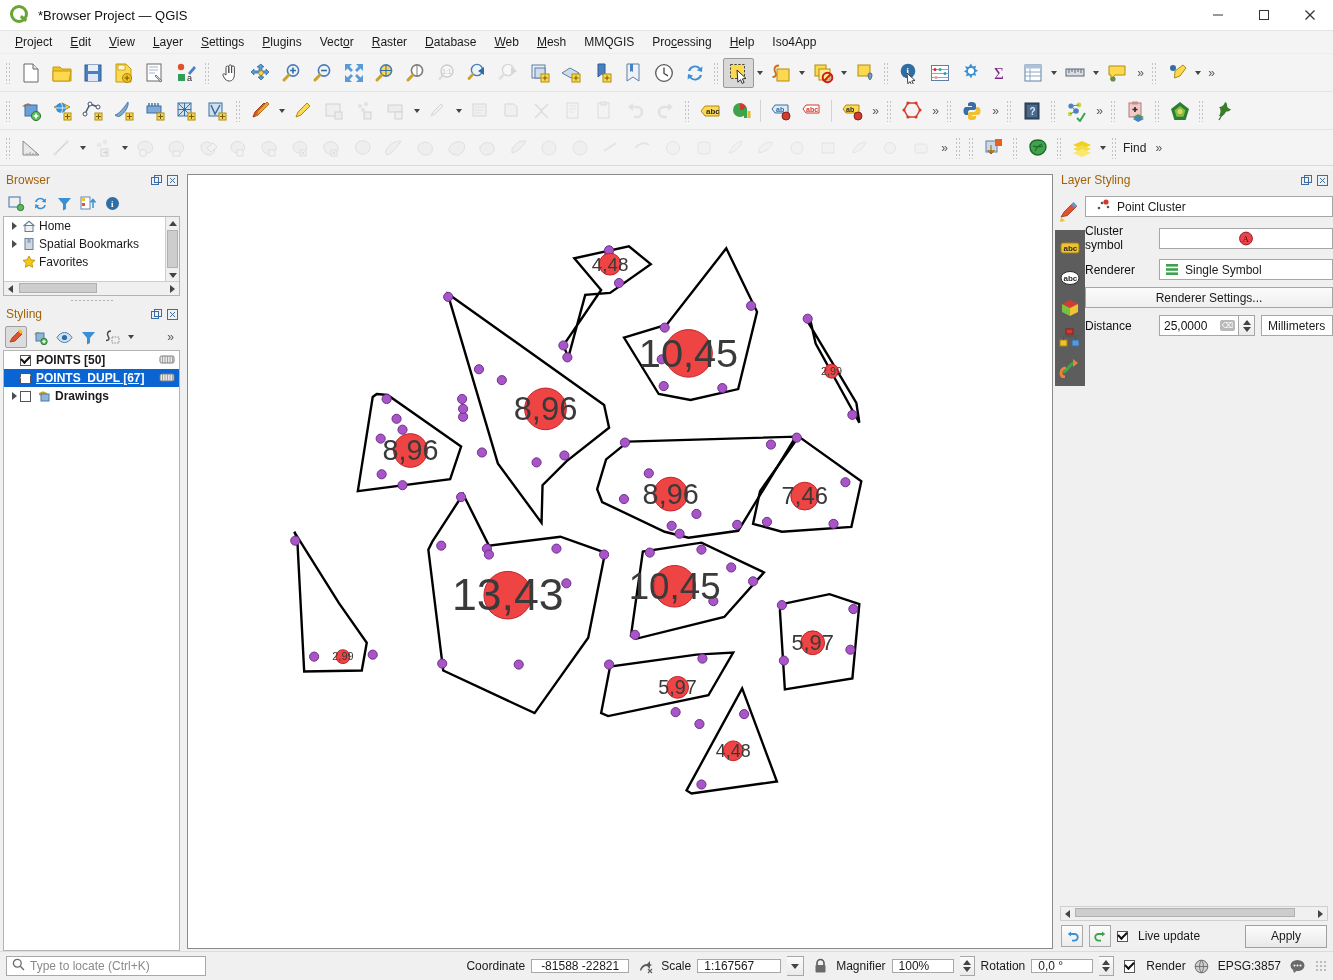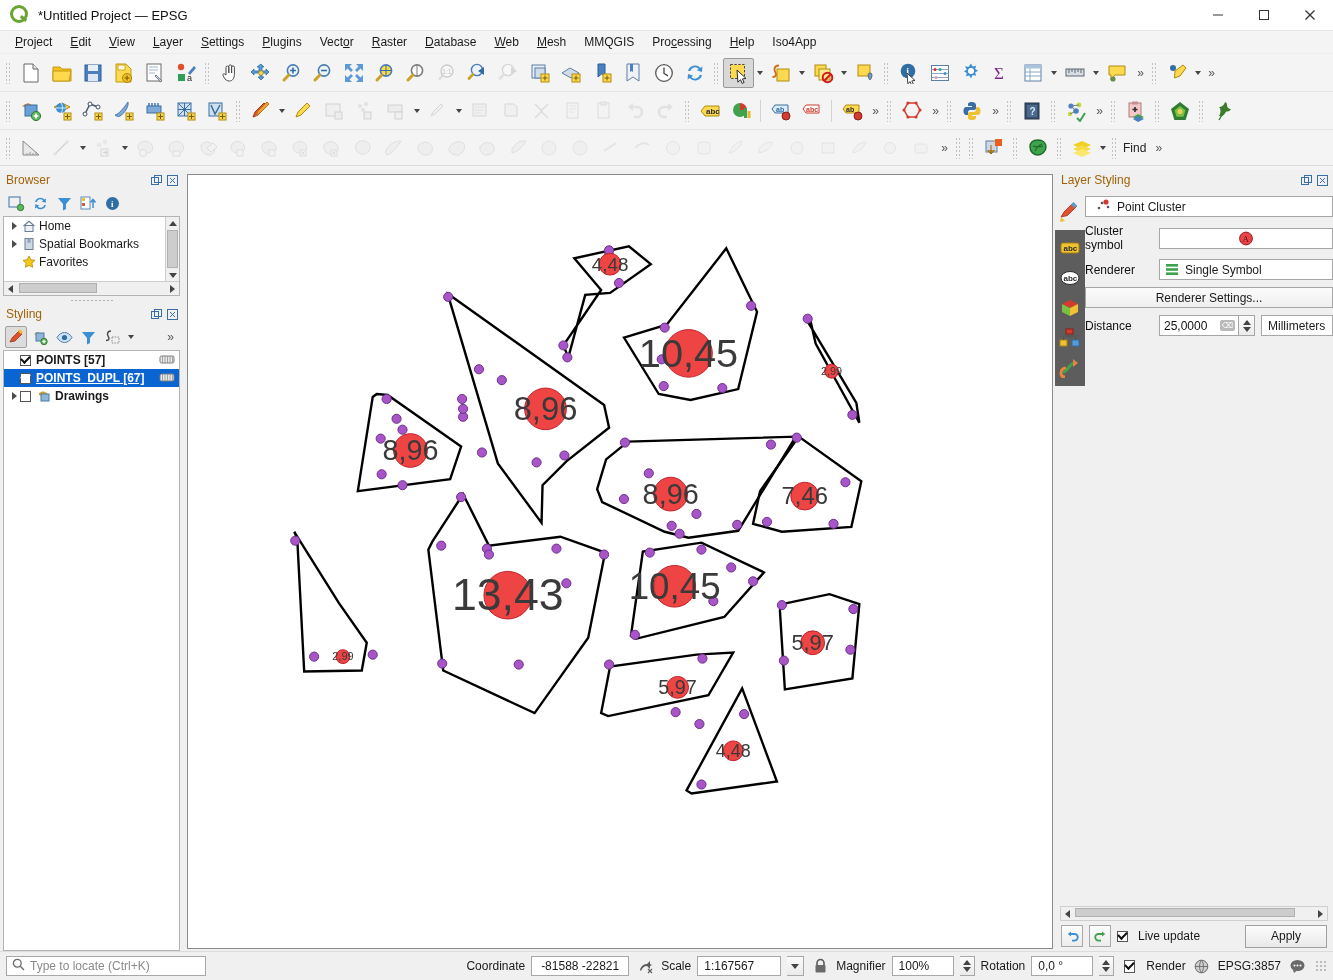--- a/index.html
+++ b/index.html
@@ -125,40 +125,40 @@
   .abtn{width:22px;height:22px;border:1px solid #a9a9a9;background:linear-gradient(#fcfcfc,#ececec);display:flex;align-items:center;justify-content:center;box-sizing:border-box;}
   .lu{display:flex;align-items:center;gap:5px;font-size:12px;}
   .applybtn{margin-left:auto;width:82px;height:23px;border:1px solid #a0a0a0;background:linear-gradient(#fcfcfc,#e9e9e9);display:flex;align-items:center;justify-content:center;font-size:12px;box-sizing:border-box;}
 
   
   .statusbar{flex:0 0 28px;height:28px;background:#f0f0f0;border-top:1px solid #dcdcdc;display:flex;align-items:center;padding:0 6px;gap:6px;}
   .locator{width:200px;height:20px;background:#fff;border:1px solid #a8a8a8;display:flex;align-items:center;padding-left:5px;box-sizing:border-box;gap:5px;}
   .locator .ph{color:#8a8a8a;font-size:12px;}
   .sb-spacer{flex:1 1 auto;}
   .sb-lbl{font-size:12px;color:#1a1a1a;white-space:nowrap;}
-  .sb-field{height:20px;background:#fff;border:1px solid #a8a8a8;display:flex;align-items:center;justify-content:center;font-size:12px;box-sizing:border-box;padding:0 6px;}
+  .sb-field{height:14px;background:#fff;border:1px solid #a8a8a8;display:flex;align-items:center;justify-content:center;font-size:12px;box-sizing:border-box;padding:0 6px;}
   .sb-coord{width:98px;}
   .sb-scale{width:84px;justify-content:flex-start;}
   .sb-mag{width:62px;justify-content:flex-start;}
   .sb-rot{width:62px;justify-content:flex-start;}
   .sb-combo-arrow{width:17px;height:20px;border:1px solid #a8a8a8;border-left:0;background:linear-gradient(#fbfbfb,#eaeaea);display:flex;align-items:center;justify-content:center;box-sizing:border-box;}
   .sb-spin{width:15px;height:20px;border:1px solid #a8a8a8;border-left:0;background:linear-gradient(#fbfbfb,#eaeaea);display:flex;flex-direction:column;align-items:center;justify-content:center;gap:2px;box-sizing:border-box;}
   .sb-ic{width:20px;height:20px;display:flex;align-items:center;justify-content:center;}
   .gripcorner{width:12px;height:12px;background-image:radial-gradient(#bcbcbc 40%,transparent 41%);background-size:4px 4px;margin-left:2px;}
 </style>
 </head>
 <body>
 
 <div class="app">
 
   <div class="titlebar">
     <div class="tb-icon">
         <div class="qlogo"></div>
       </div>
-    <div class="tb-title">*Untitled Project — EPSG</div>
+    <div class="tb-title">*Browser Project — QGIS</div>
     <div class="tb-buttons">
       <div class="tb-btn">
         <svg width="12" height="12" viewBox="0 0 12 12">
             <line x1="1" y1="6" x2="11" y2="6" stroke="#333" stroke-width="1"></line>
           </svg>
       </div>
       <div class="tb-btn">
         <svg width="12" height="12" viewBox="0 0 12 12">
             <rect x="1.5" y="1.5" width="9" height="9" fill="none" stroke="#333" stroke-width="1"></rect>
           </svg>
@@ -1037,21 +1037,21 @@
               <rect x="8" y="8" width="7" height="6" fill="none" stroke="#8a8a8a" stroke-dasharray="1.5 1.2"></rect>
             </svg>
         </span>
         <span class="caret"></span>
         <span class="chev" style="margin-left:auto;margin-right:5px;">»</span>
       </div>
       <div class="treebox layers-tree" id="layers-tree">
           <div class="trow2">
             <span class="arrow blank"></span>
             <span class="ck "></span>
-            <span class="lname">POINTS [57]</span>
+            <span class="lname">POINTS [50]</span>
             <span class="lyr-right"><svg width="16" height="12" viewBox="0 0 16 12">
                 <rect x="1" y="3" width="14" height="7" rx="1.5" fill="#e9e9e9" stroke="#7a7a7a"></rect>
                 <path d="M3.5 3v7M6 3v7M8.5 3v7M11 3v7M13.5 3v7" stroke="#9a9a9a" stroke-width=".9"></path>
               </svg></span>
           </div>
           <div class="trow2 lyr-sel">
             <span class="arrow blank"></span>
             <span class="ck  onwhite"></span>
             <span class="lname">POINTS_DUPL [67]</span>
             <span class="lyr-right"><svg width="16" height="12" viewBox="0 0 16 12">

